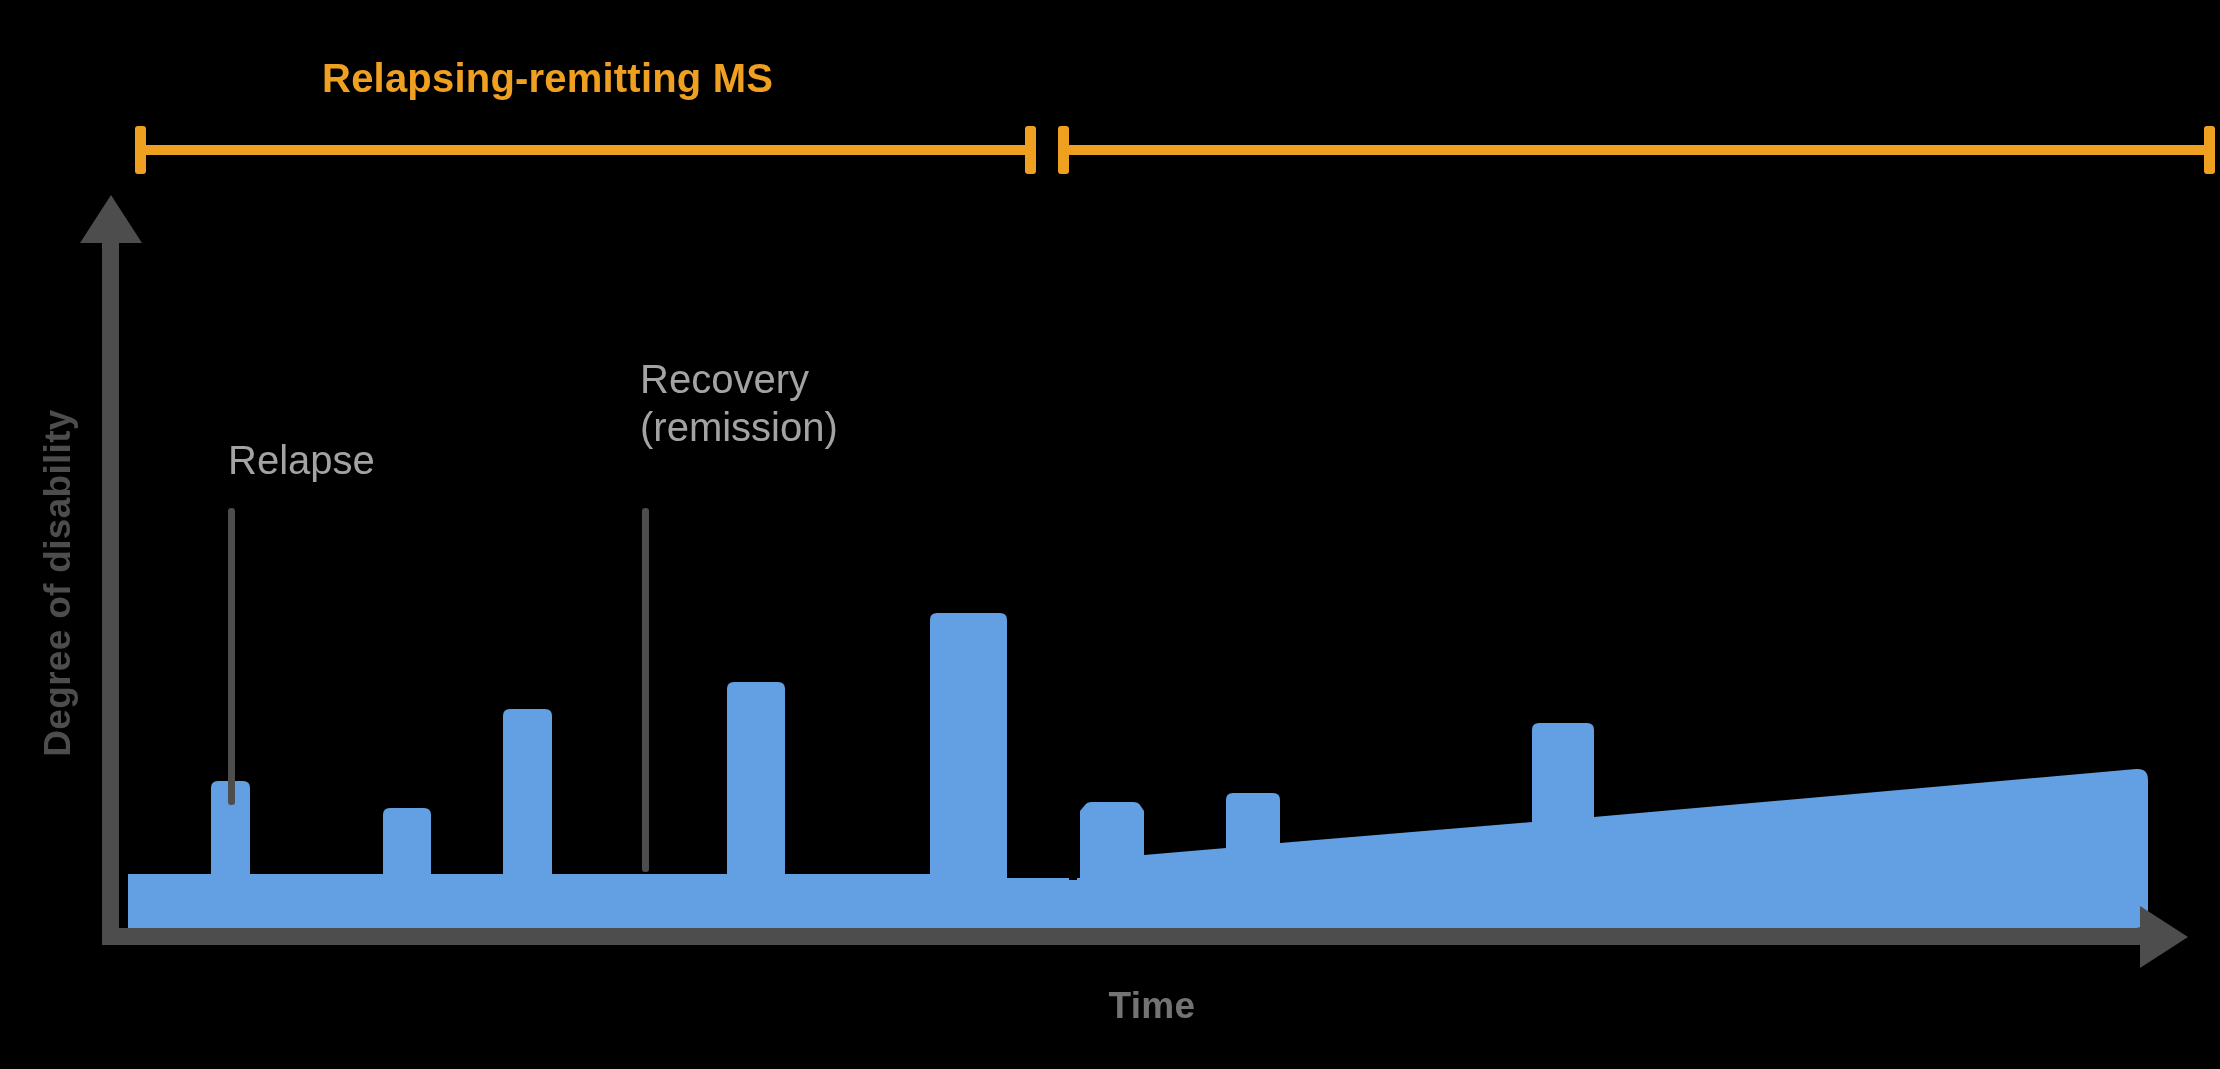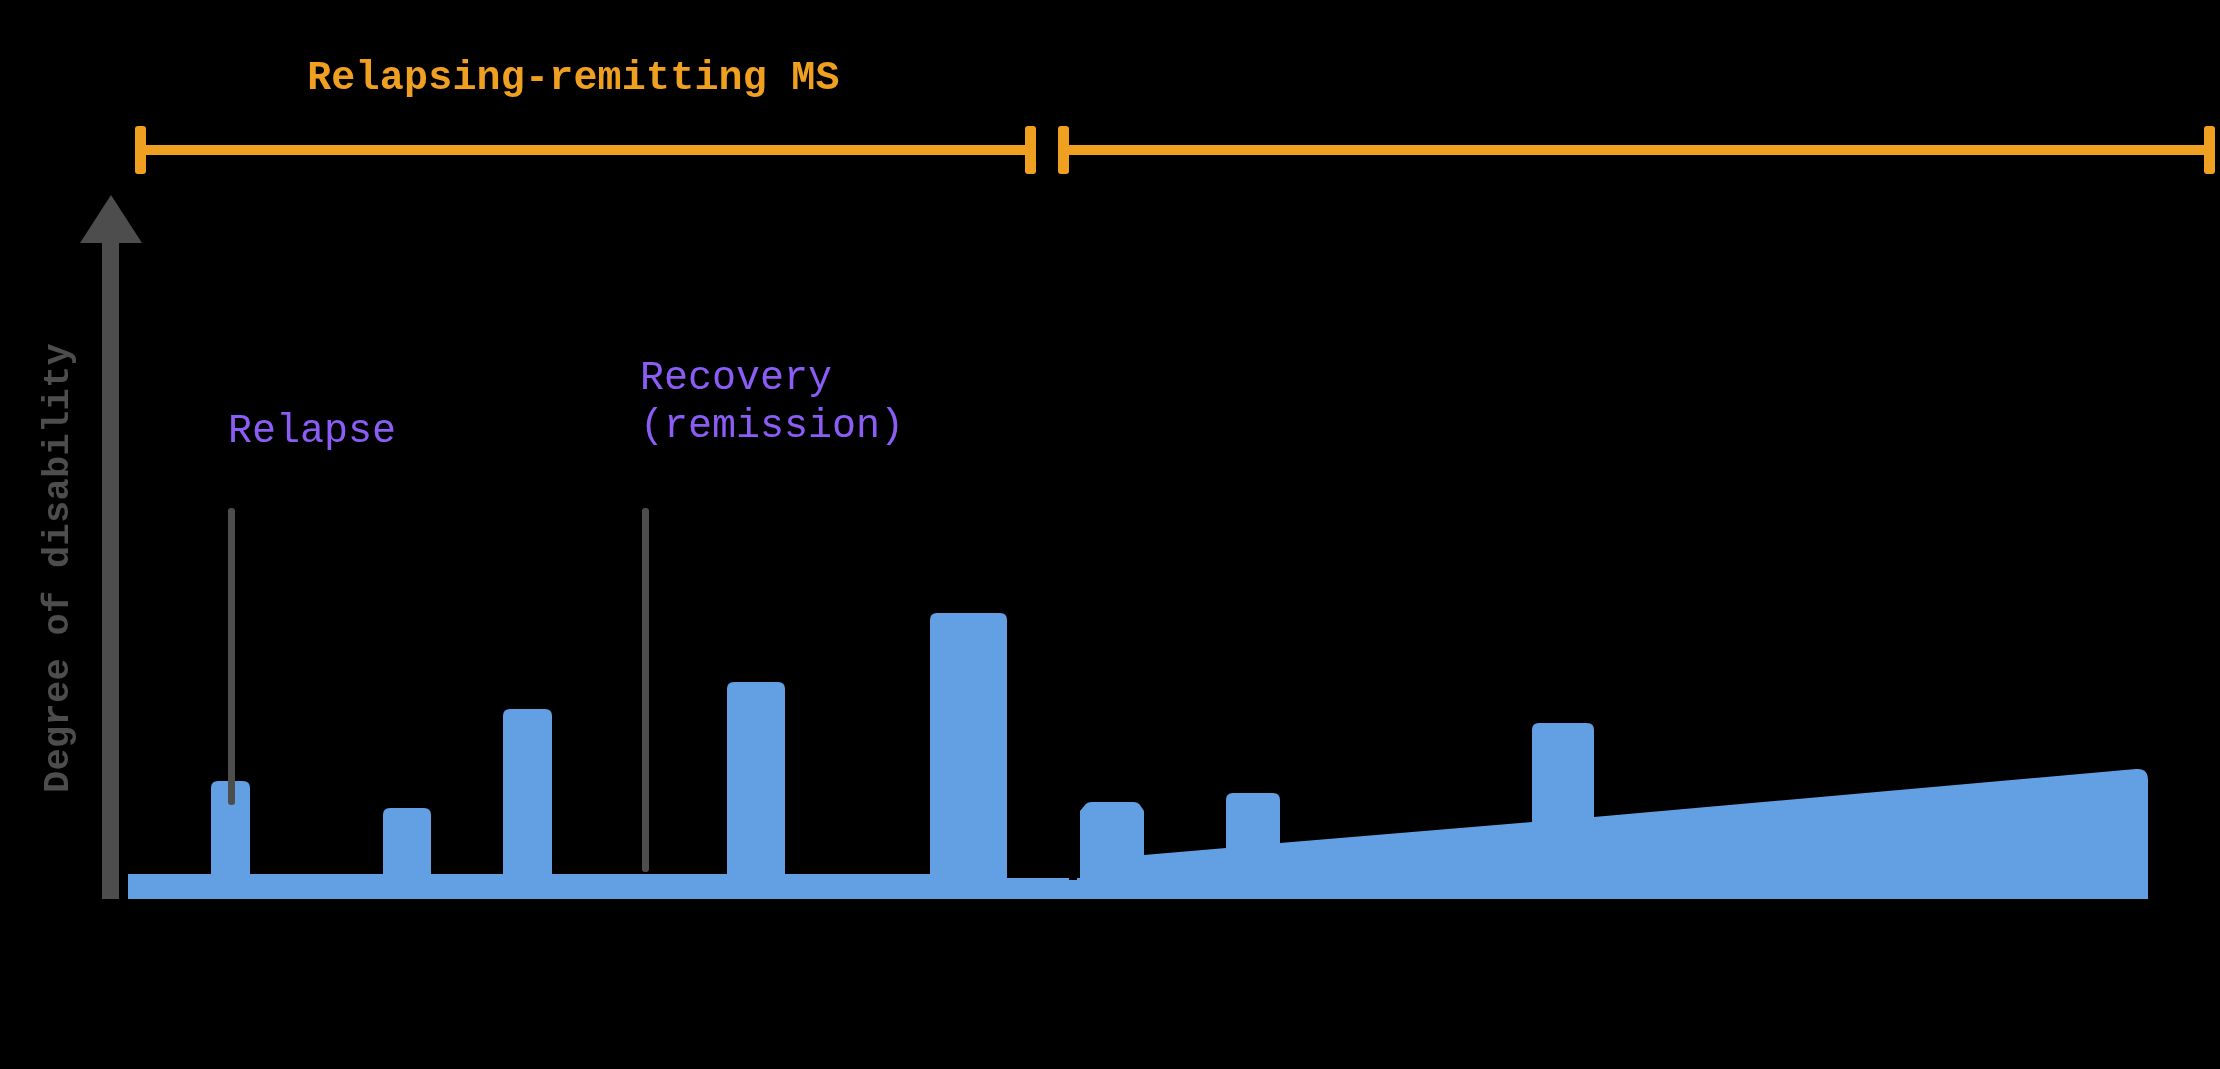--- a/index.html
+++ b/index.html
@@ -4,24 +4,24 @@
 <title>MS Disease Course Diagram</title>
 <style>
   html, body {
     margin: 0;
     padding: 0;
     background: #000000;
   }
   #stage {
     position: relative;
     width: 2220px;
-    height: 899px;
+    height: 1069px;
     background: #000000;
     overflow: hidden;
-    font-family: Liberation Mono, monospace;
+    font-family: Liberation Sans, sans-serif;
   }
 
   
   .phase-title {
     position: absolute;
     text-align: center;
     color: #F0A020;
     font-weight: bold;
     font-size: 40px;
     line-height: 1.18;
@@ -136,35 +136,35 @@
     width: 2220px;
     height: 1069px;
   }
 
   
   .callout {
     position: absolute;
   }
   .callout .callout-label {
     position: absolute;
-    color: #8b5cf6;
+    color: #a3a3a3;
     font-size: 40px;
     line-height: 1.2;
     white-space: pre;
     text-align: left;
   }
   .callout .leader {
     position: absolute;
     width: 7px;
     background: #4D4D4D;
     border-radius: 3px;
   }
 
   #callout-relapse { left: 0; top: 0; }
-  #callout-relapse .callout-label { left: 228px; top: 408px; }
+  #callout-relapse .callout-label { left: 228px; top: 436px; }
   #callout-relapse .leader { left: 228px; top: 508px; height: 297px; }
 
   #callout-recovery { left: 0; top: 0; }
   #callout-recovery .callout-label { left: 640px; top: 355px; }
   #callout-recovery .leader { left: 642px; top: 508px; height: 364px; }
 </style>
 </head>
 <body>
 
 <div id="stage">

